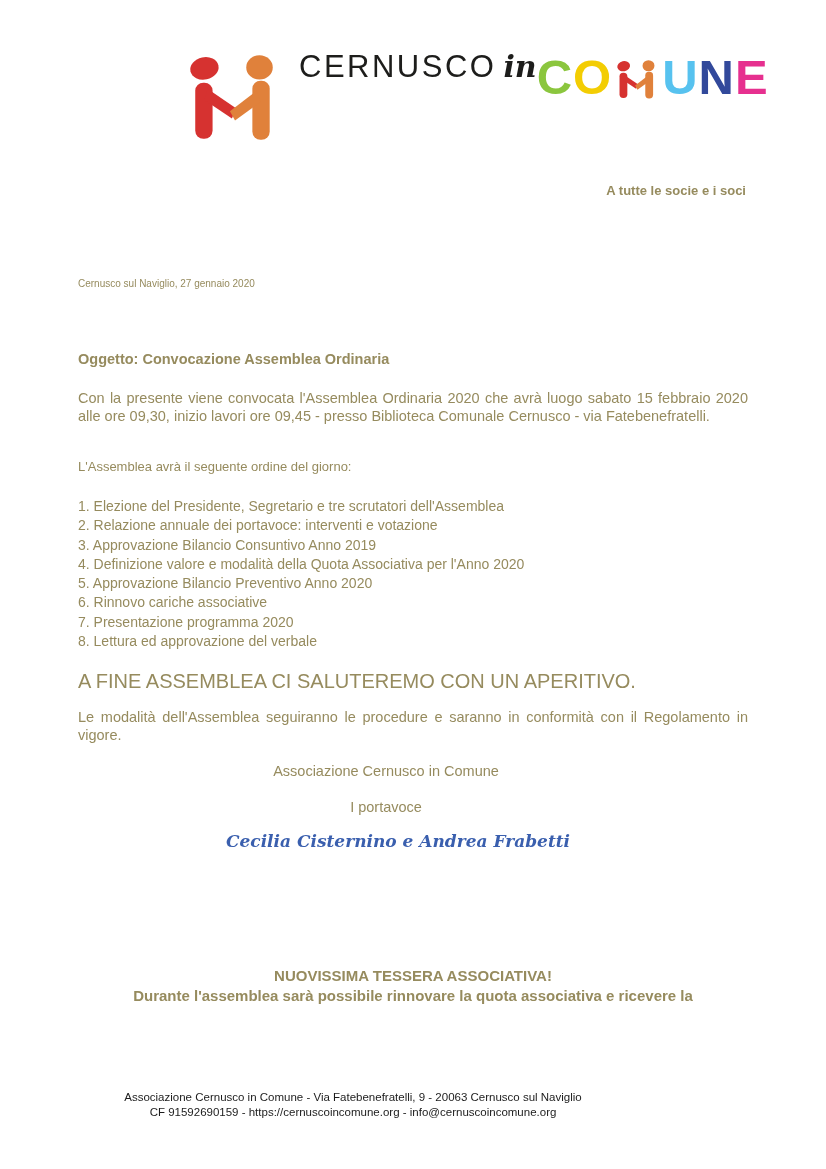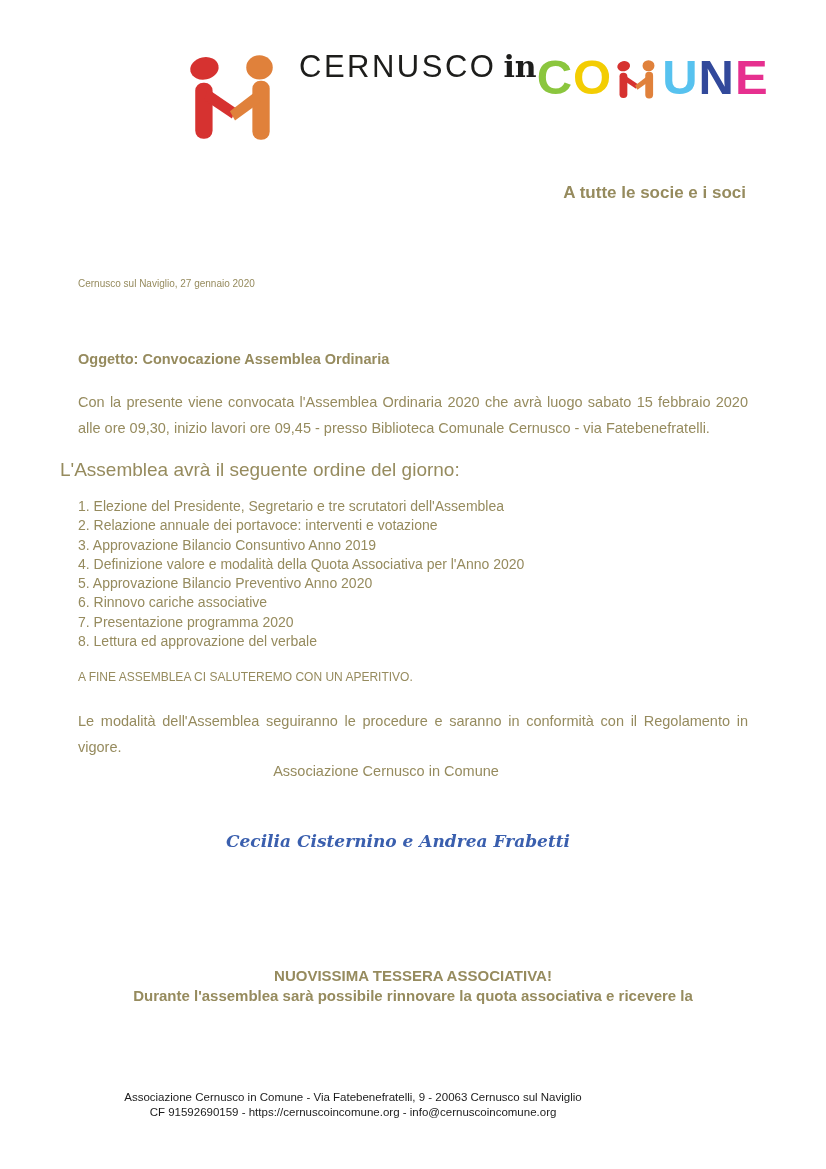--- a/index.html
+++ b/index.html
@@ -14,41 +14,41 @@
   }
   
   .logo{position:absolute;left:183px;top:50px;display:flex;align-items:flex-start;}
   .logo-icon{width:102px;height:94px;margin-top:2px;}
   .logo-text{margin-left:14px;display:flex;}
   .logo-line1{
     font-size:31px;color:#1d1d1b;letter-spacing:2.5px;
     font-weight:400;line-height:34px;white-space:nowrap;display:flex;align-items:baseline;
   }
   .logo-in{
-    font-family:"DejaVu Serif", serif;font-weight:bold;
+    font-family:"DejaVu Serif", serif;font-style:italic;font-weight:bold;
     font-size:30px;letter-spacing:0;margin-left:7px;
   }
   .logo-line2{
     display:flex;align-items:flex-end;
     font-size:49px;font-weight:800;letter-spacing:1px;line-height:50px;
     margin-top:2px;
   }
   .logo-line2 .m-icon{width:46px;height:48px;margin:0 2px -2px 2px;}
   
   .recipient{
     position:absolute;top:183px;right:80px;
-    font-weight:700;font-size:17px;
+    font-weight:700;font-size:13px;
   }
   .dateline{position:absolute;left:78px;top:278px;font-size:10px;}
   .subject{position:absolute;left:78px;top:351px;font-size:14.5px;font-weight:700;}
-  .para{font-size:14.5px;line-height:26px;}
+  .para{font-size:14.5px;line-height:18px;}
   .para1{position:absolute;left:78px;top:389px;width:670px;text-align:justify;}
-  .agenda-intro{position:absolute;left:60px;top:459px;font-size:19px;}
+  .agenda-intro{position:absolute;left:78px;top:459px;font-size:13px;}
   .agenda{position:absolute;left:78px;top:497px;font-size:14px;line-height:19.3px;}
-  .aperitivo{position:absolute;left:78px;top:670px;font-size:12px;}
+  .aperitivo{position:absolute;left:78px;top:670px;font-size:20px;}
   .para2{position:absolute;left:78px;top:708px;width:670px;text-align:justify;}
   .center-line{position:absolute;left:0;width:772px;text-align:center;font-size:14.5px;}
   .org-line{top:763px;}
   .role-line{top:799px;}
   .signature{
     top:831px;
     font-family:"DejaVu Serif", serif;font-style:italic;font-weight:bold;
     font-size:17px;color:#3a5fae;margin-left:12px;
   }
   .notice{
@@ -118,20 +118,21 @@
     <div>6. Rinnovo cariche associative</div>
     <div>7. Presentazione programma 2020</div>
     <div>8. Lettura ed approvazione del verbale</div>
   </div>
 
   <div class="aperitivo">A FINE ASSEMBLEA CI SALUTEREMO CON UN APERITIVO.</div>
 
   <div class="para para2">Le modalità dell'Assemblea seguiranno le procedure e saranno in conformità con il Regolamento in vigore.</div>
 
   <div class="center-line org-line">Associazione Cernusco in Comune</div>
+  <div class="center-line role-line">I portavoce</div>
   <div class="center-line signature">Cecilia Cisternino e Andrea Frabetti</div>
 
   <div class="notice">
     <div>NUOVISSIMA TESSERA ASSOCIATIVA!</div>
     <div>Durante l'assemblea sarà possibile rinnovare la quota associativa e ricevere la</div>
   </div>
 
   <div class="footer">
     <div>Associazione Cernusco in Comune  - Via Fatebenefratelli, 9  - 20063 Cernusco sul Naviglio</div>
     <div>CF 91592690159 - https://cernuscoincomune.org - info@cernuscoincomune.org</div>

